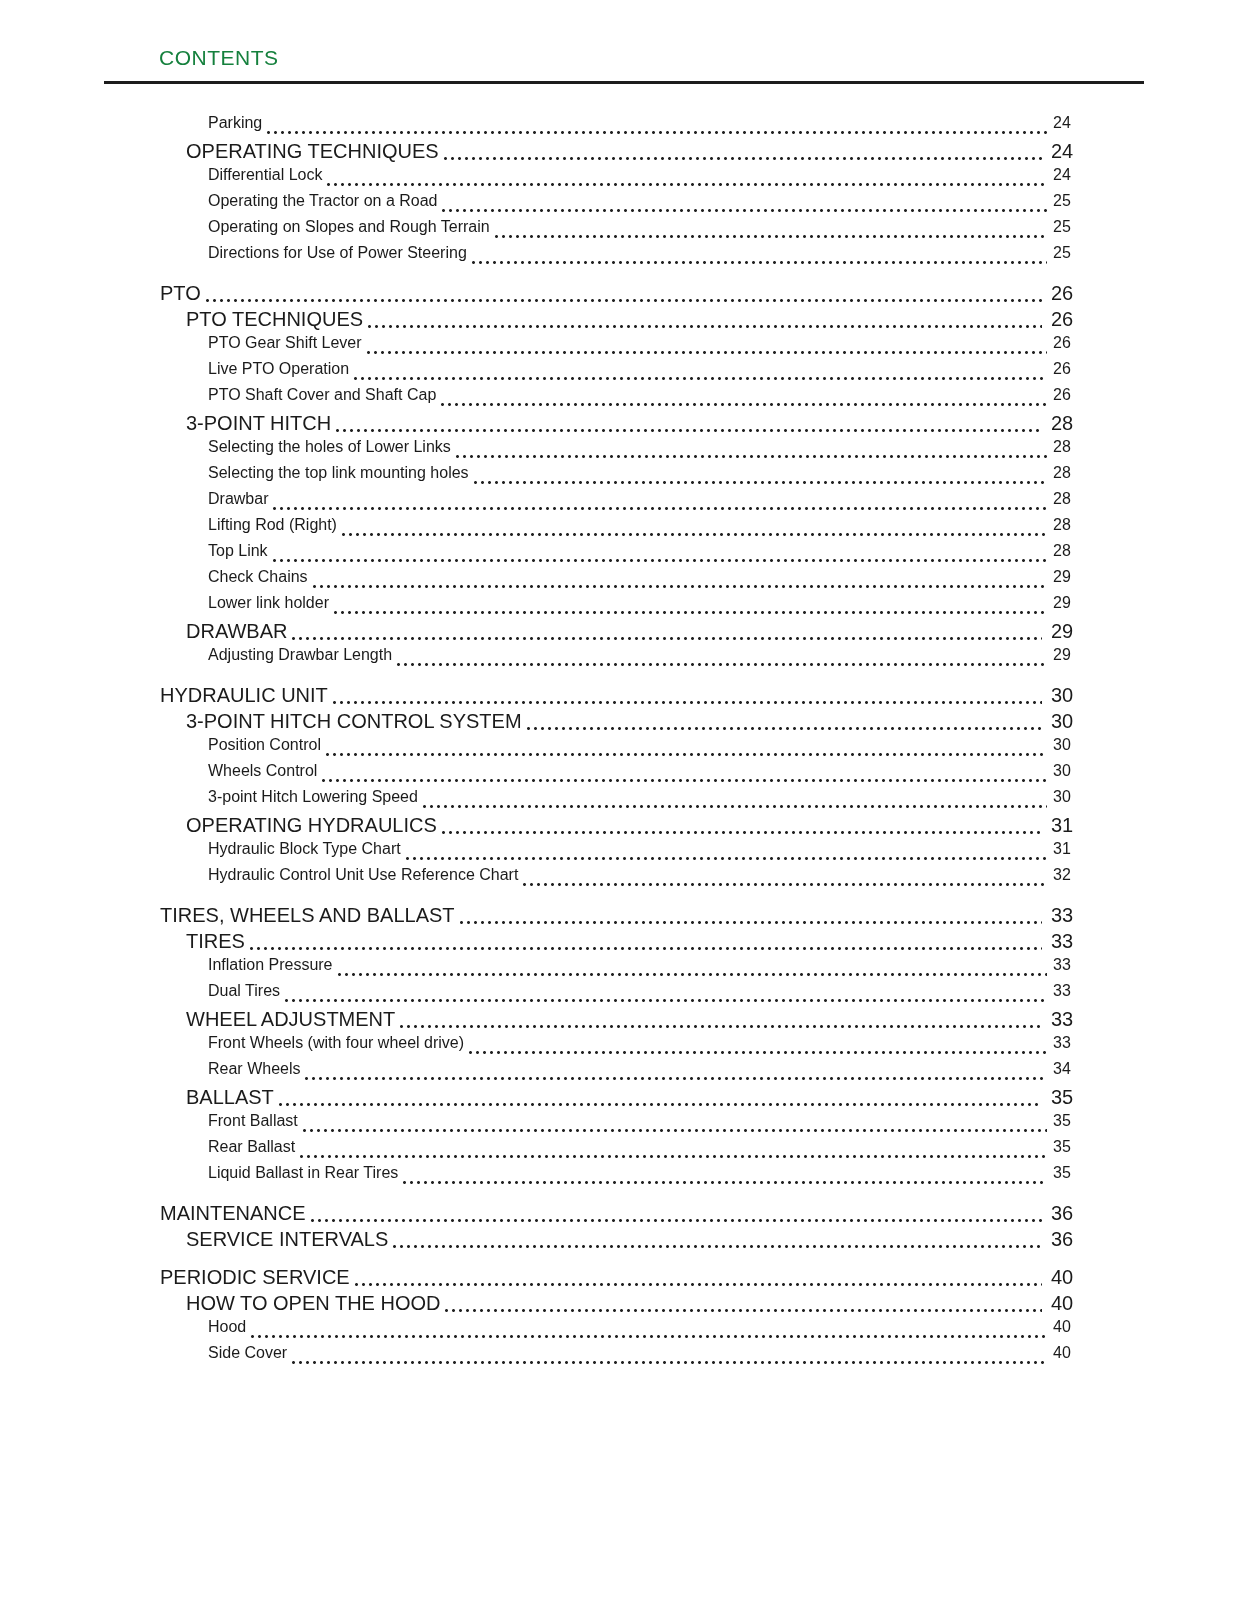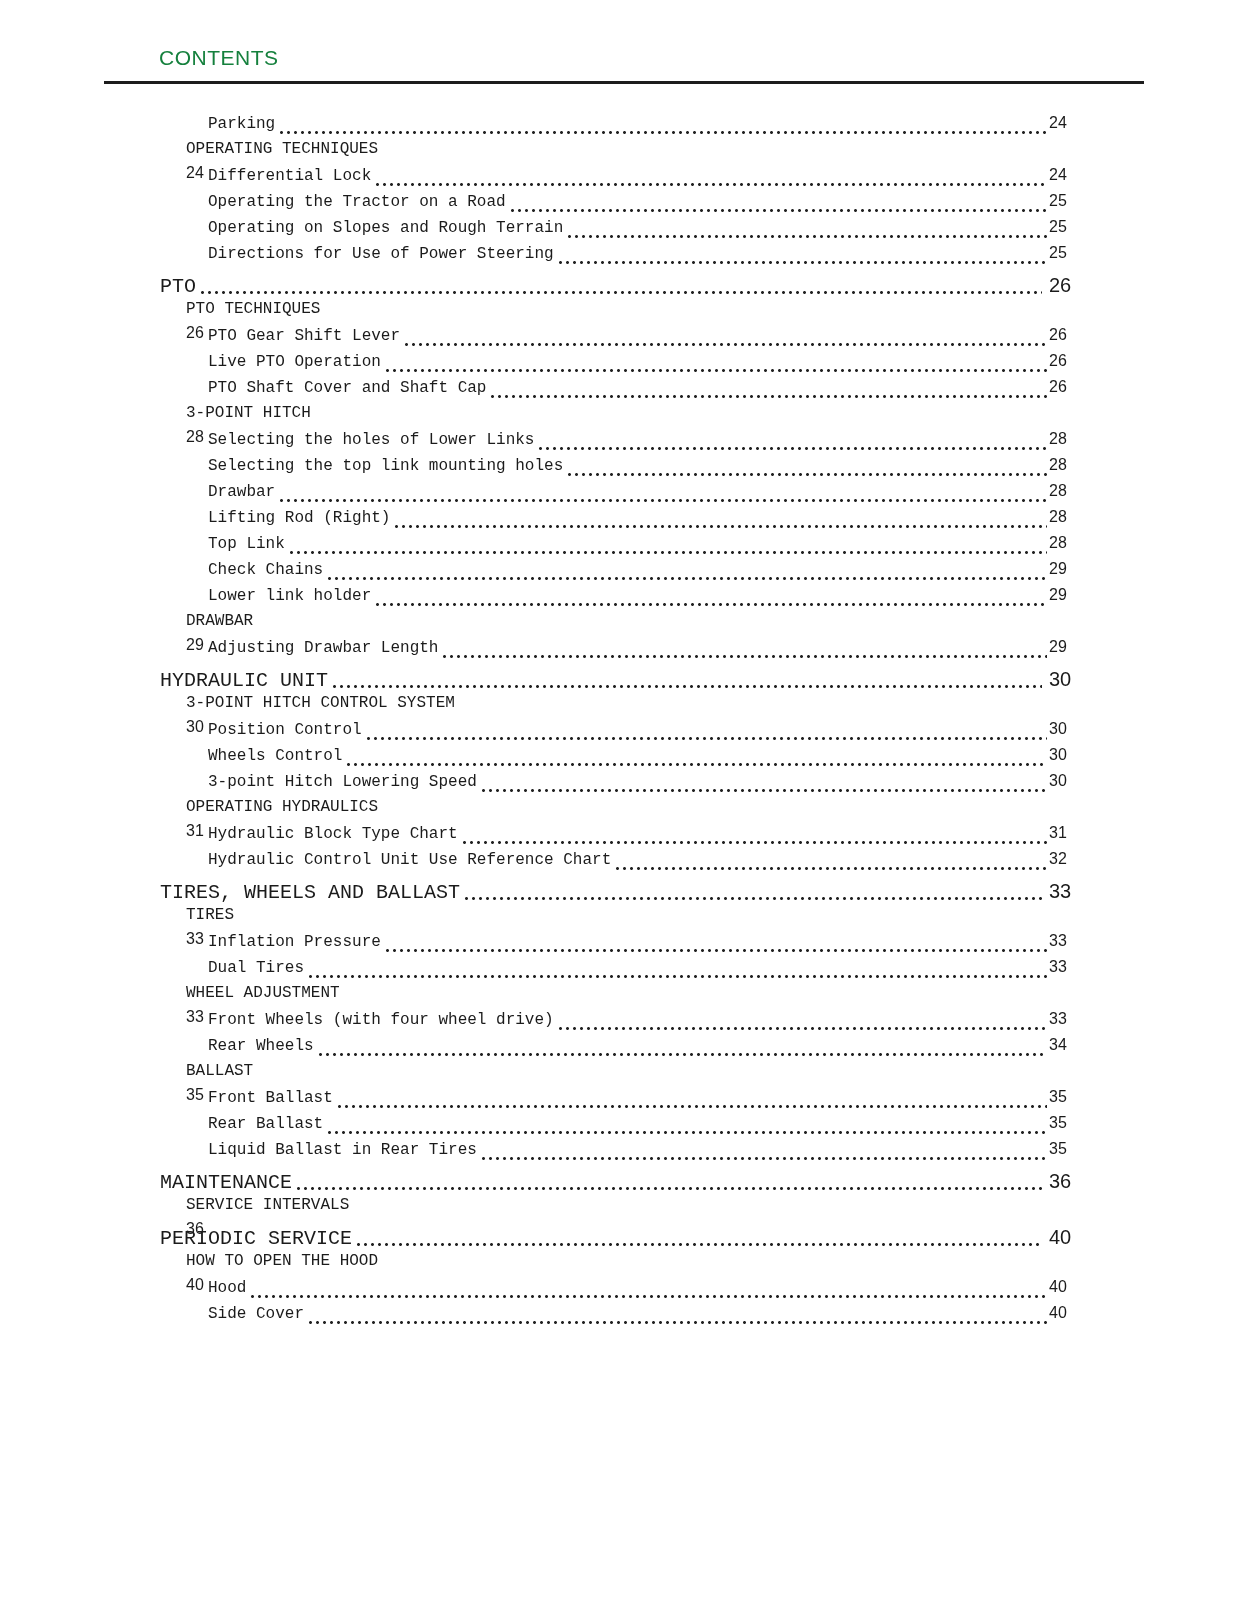--- a/index.html
+++ b/index.html
@@ -39,52 +39,50 @@
     width: 915px;
   }
   .toc-row {
     display: flex;
     align-items: baseline;
     height: 26px;
     white-space: nowrap;
   }
   .toc-row.lvl1 {
     font-size: 20px;
-    margin-top: 4px;
+    margin-top: 12px;
   }
   .toc-row.lvl2 {
-    font-size: 16px;
+    font-size: 20px;
     padding-left: 26px;
-    flex-direction: column;
   }
   .toc-row.lvl3 {
     font-size: 16px;
     padding-left: 48px;
   }
   .toc-label {
     flex: 0 0 auto;
-    font-family: Liberation Mono, monospace;
   }
   .toc-leader {
     flex: 1 1 auto;
     align-self: flex-end;
     height: 3px;
     margin: 0 2px 6px 5px;
     background-image: radial-gradient(circle at 1.5px 1.5px, #222222 1.25px, transparent 1.6px);
     background-size: 7px 3px;
     background-repeat: repeat-x;
   }
   .toc-row.lvl1 .toc-leader,
   .toc-row.lvl2 .toc-leader {
     margin-right: 7px;
   }
   .toc-page {
     flex: 0 0 auto;
     min-width: 26px;
-    text-align: left;
+    text-align: center;
   }
 </style>
 </head>
 <body>
 
 <div class="page-header-title">CONTENTS</div>
 
 <div class="header-rule"></div>
 
 <div class="toc">

